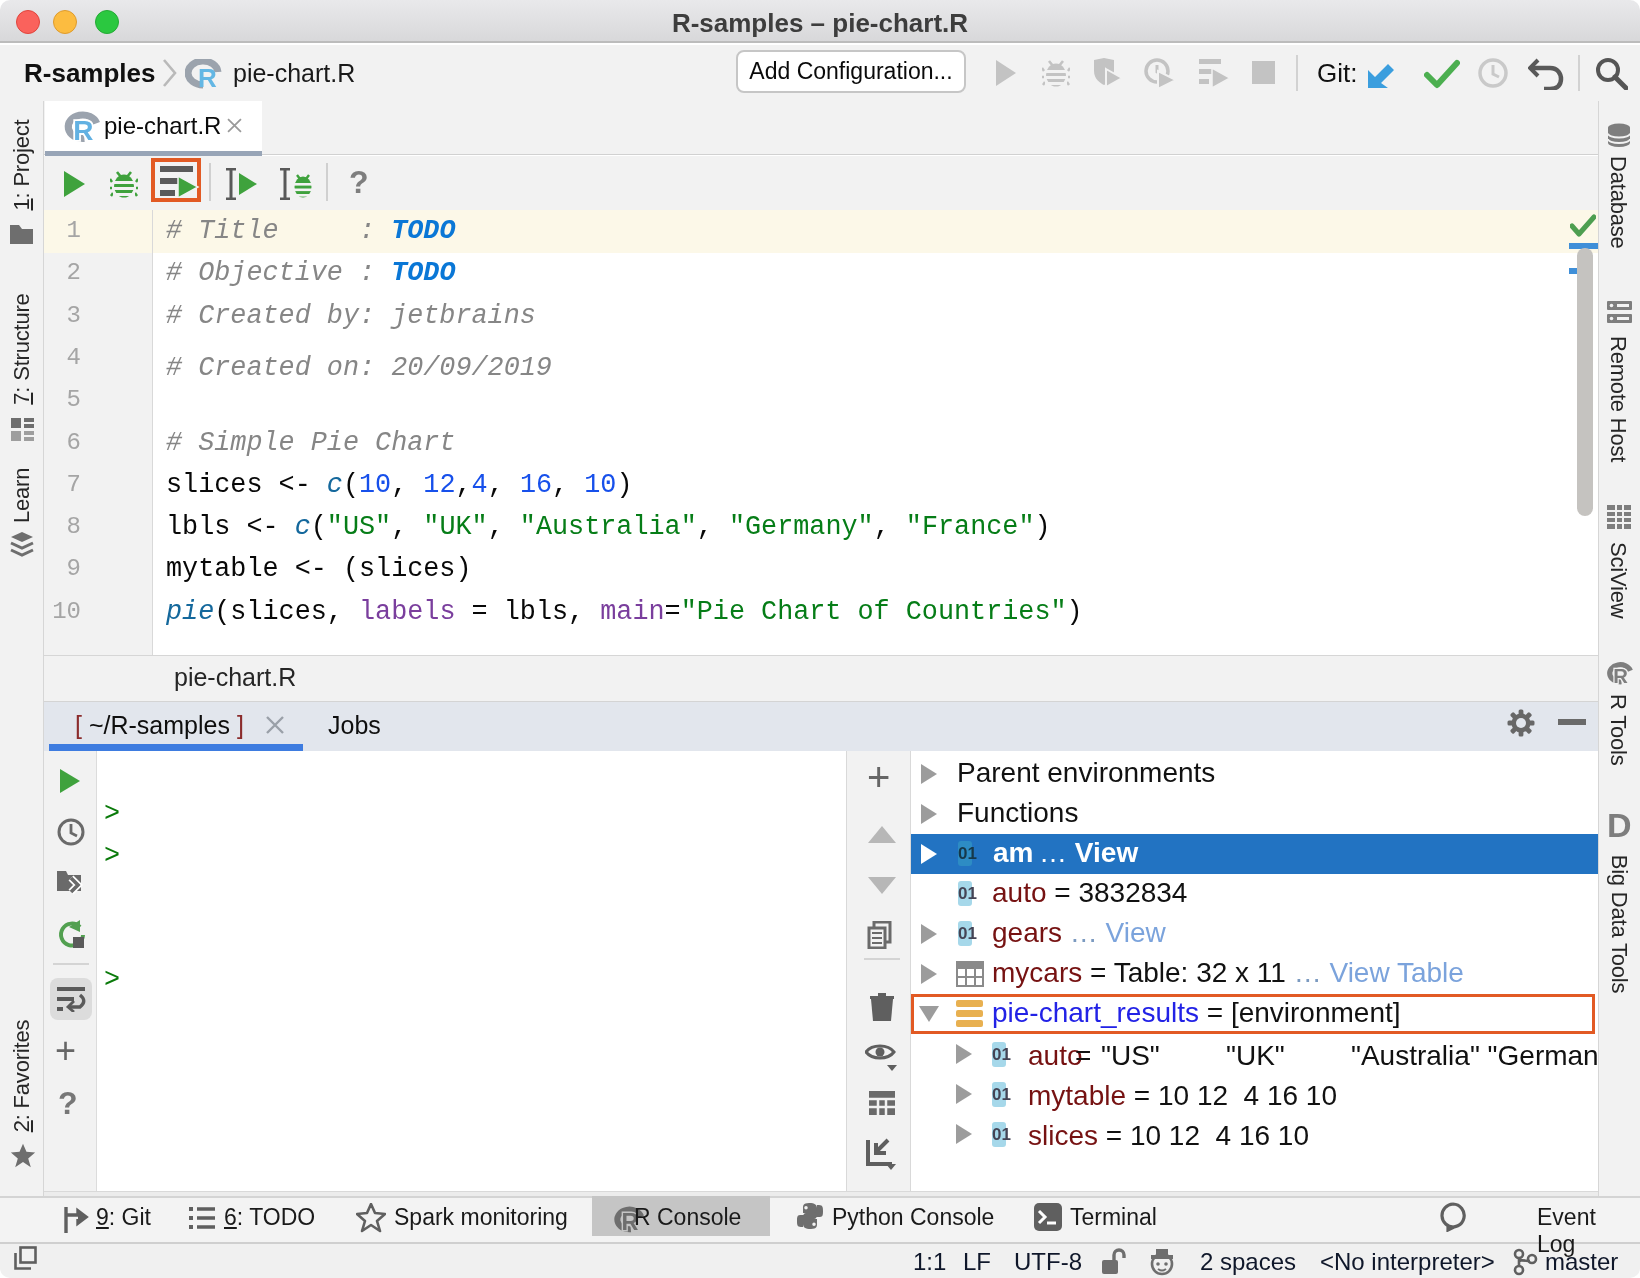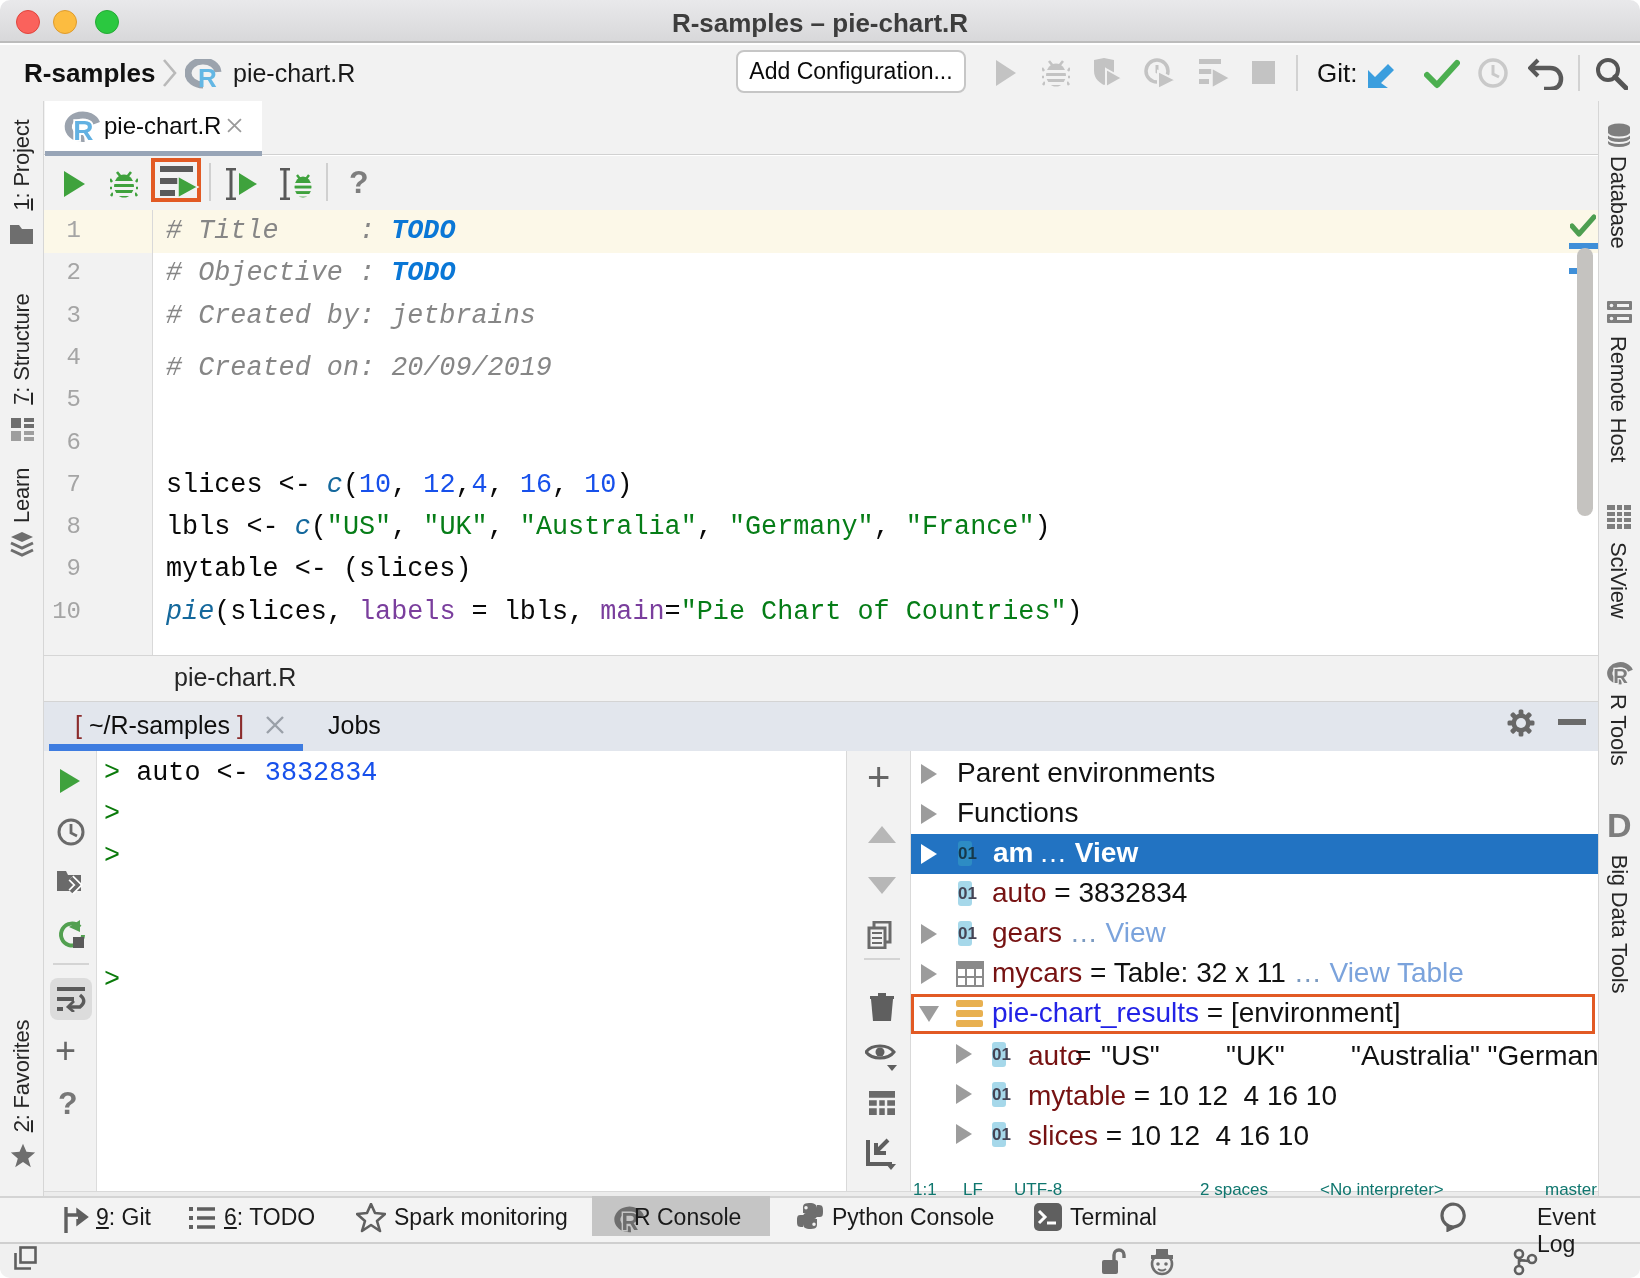--- a/index.html
+++ b/index.html
@@ -48,21 +48,21 @@
 .vrow{position:absolute;width:900px;height:40px;font-size:28px;white-space:pre;color:#111}
 .vname{color:#761212}
 .vlink{color:#7ba3dc}
 .badge{position:absolute;width:14px;height:25px;border-radius:3px;background:#a6d8ea;color:#445;font-size:17px;font-weight:bold;text-align:center;line-height:25px}
 .tri-r{position:absolute;width:0;height:0;border-left:16px solid #9c9c9c;border-top:10px solid transparent;border-bottom:10px solid transparent}
 .tri-d{position:absolute;width:0;height:0;border-top:16px solid #9c9c9c;border-left:10px solid transparent;border-right:10px solid transparent}
 
 #btoolbar{left:0;top:1196px;width:1640px;height:48px;background:#f3f3f3;border-top:2px solid #d4d4d4;border-bottom:2px solid #cfcfcf}
 #statusbar{left:0;top:1244px;width:1640px;height:34px;background:#f0f0f0;border-radius:0 0 10px 10px}
 .bitem{position:absolute;top:1204px;font-size:23px;color:#1a1a1a}
-.sitem{position:absolute;top:1180px;font-size:17px;color:#0f766e}
+.sitem{position:absolute;top:1248px;font-size:24px;color:#0f172a}
 .u{text-decoration:underline}
 </style></head>
 <body>
 <div id="root">
 <svg width="0" height="0" style="position:absolute">
       <defs>
         <g id="rlogo">
           <path d="M20 28 A13 10.5 0 1 1 31 14.5" fill="none" stroke="#9ba3ae" stroke-width="6.4"></path>
           <text x="10" y="29" font-family="Liberation Sans" font-size="25" font-weight="bold" fill="#62b1e2" stroke="#fff" stroke-width="3.2" paint-order="stroke">R</text>
         </g>
@@ -204,20 +204,21 @@
 <div class="lnum" style="top:421.5px;left:44px">6</div>
 <div class="lnum" style="top:463.8px;left:44px">7</div>
 <div class="lnum" style="top:506.1px;left:44px">8</div>
 <div class="lnum" style="top:548.4px;left:44px">9</div>
 <div class="lnum" style="top:590.7px;left:44px">10</div>
 
 <div class="cline" style="left:166px;top:252.3px"><span class="cmt"># Objective : </span><span class="todo">TODO</span></div>
 <div class="cline" style="left:166px;top:210px"><span class="cmt"># Title     : </span><span class="todo">TODO</span></div>
 <div class="cline" style="left:166px;top:294.6px"><span class="cmt"># Created by: jetbrains</span></div>
 <div class="cline" style="left:166px;top:347px"><span class="cmt"># Created on: 20/09/2019</span></div>
+<div class="cline" style="left:166px;top:421.5px"><span class="cmt"># Simple Pie Chart</span></div>
 <div class="cline" style="left:166px;top:463.8px">slices &lt;- <span class="fn">c</span>(<span class="num">10</span>, <span class="num">12</span>,<span class="num">4</span>, <span class="num">16</span>, <span class="num">10</span>)</div>
 <div class="cline" style="left:166px;top:506.1px">lbls &lt;- <span class="fn">c</span>(<span class="str">"US"</span>, <span class="str">"UK"</span>, <span class="str">"Australia"</span>, <span class="str">"Germany"</span>, <span class="str">"France"</span>)</div>
 <div class="cline" style="left:166px;top:548.4px">mytable &lt;- (slices)</div>
 <div class="cline" style="left:166px;top:590.7px"><span class="fn">pie</span>(slices, <span class="narg">labels</span> = lbls, <span class="narg">main</span>=<span class="str">"Pie Chart of Countries"</span>)</div>
 
 <svg class="abs" style="left:1570px;top:214px" width="26" height="24" viewBox="0 0 26 24">
       <path d="M2 12 L9 20 L24 3" fill="none" stroke="#4d9e50" stroke-width="5" stroke-linecap="round" stroke-linejoin="round"></path>
     </svg>
 <div class="abs" style="left:1569px;top:243px;width:29px;height:6px;background:#3f8fd8"></div>
 <div class="abs" style="left:1569px;top:268px;width:23px;height:6px;background:#3f8fd8"></div>
@@ -268,21 +269,20 @@
 <svg class="abs" style="left:56px;top:986px" width="30" height="26" viewBox="0 0 30 26">
       <path d="M1 3 L29 3" stroke="#5a5a5a" stroke-width="4"></path>
       <path d="M1 13 L18 13" stroke="#5a5a5a" stroke-width="4"></path>
       <path d="M24 9 C29 13 29 17 24 21 L14 21" fill="none" stroke="#5a5a5a" stroke-width="3.4"></path>
       <path d="M18 15 L12 21 L18 26" fill="none" stroke="#5a5a5a" stroke-width="2.8"></path>
       <path d="M1 23 L7 23" stroke="#5a5a5a" stroke-width="4"></path>
     </svg>
 <div class="abs" style="left:55px;top:1030px;font-size:36px;color:#666">+</div>
 <div class="abs" style="left:58px;top:1085px;font-size:32px;font-weight:bold;color:#777">?</div>
 
-<div class="crow" style="left:104px;top:752.5px"><span style="color:#0a7a0a">&gt;</span> auto &lt;- <span class="num">3832834</span></div>
 <div class="crow" style="left:104px;top:794px;color:#0a7a0a">&gt;</div>
 <div class="crow" style="left:104px;top:835.5px;color:#0a7a0a">&gt;</div>
 <div class="crow" style="left:104px;top:960px;color:#0a7a0a">&gt;</div>
 
 <div class="abs" style="left:867px;top:755px;font-size:40px;color:#666">+</div>
 <div class="abs tri-u2" style="left:868px;top:826px;width:0;height:0;border-bottom:17px solid #b7b7b7;border-left:14px solid transparent;border-right:14px solid transparent"></div>
 <div class="abs" style="left:868px;top:877px;width:0;height:0;border-top:17px solid #b7b7b7;border-left:14px solid transparent;border-right:14px solid transparent"></div>
 <svg class="abs" style="left:867px;top:921px" width="28" height="28" viewBox="0 0 28 28">
       <rect x="7" y="1" width="16" height="20" fill="none" stroke="#6a6a6a" stroke-width="3"></rect>
       <rect x="2" y="7" width="16" height="20" fill="#f2f2f2" stroke="#6a6a6a" stroke-width="3"></rect>

